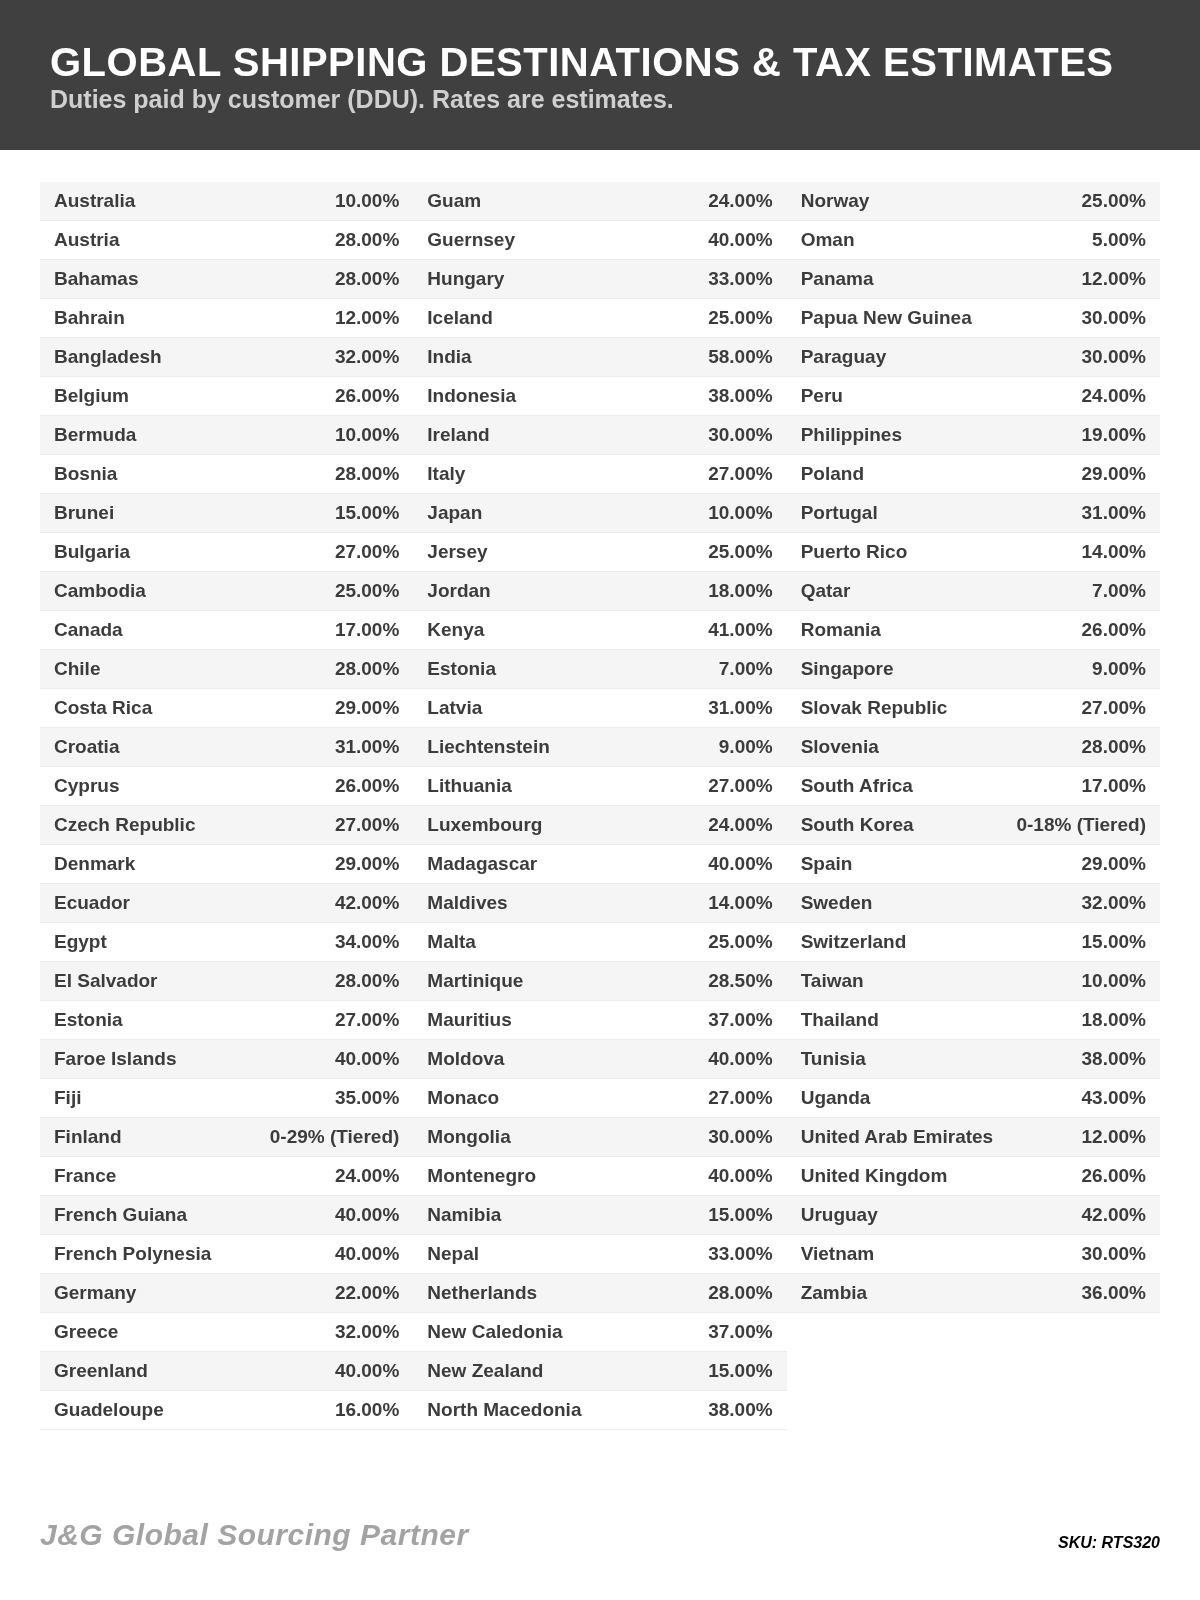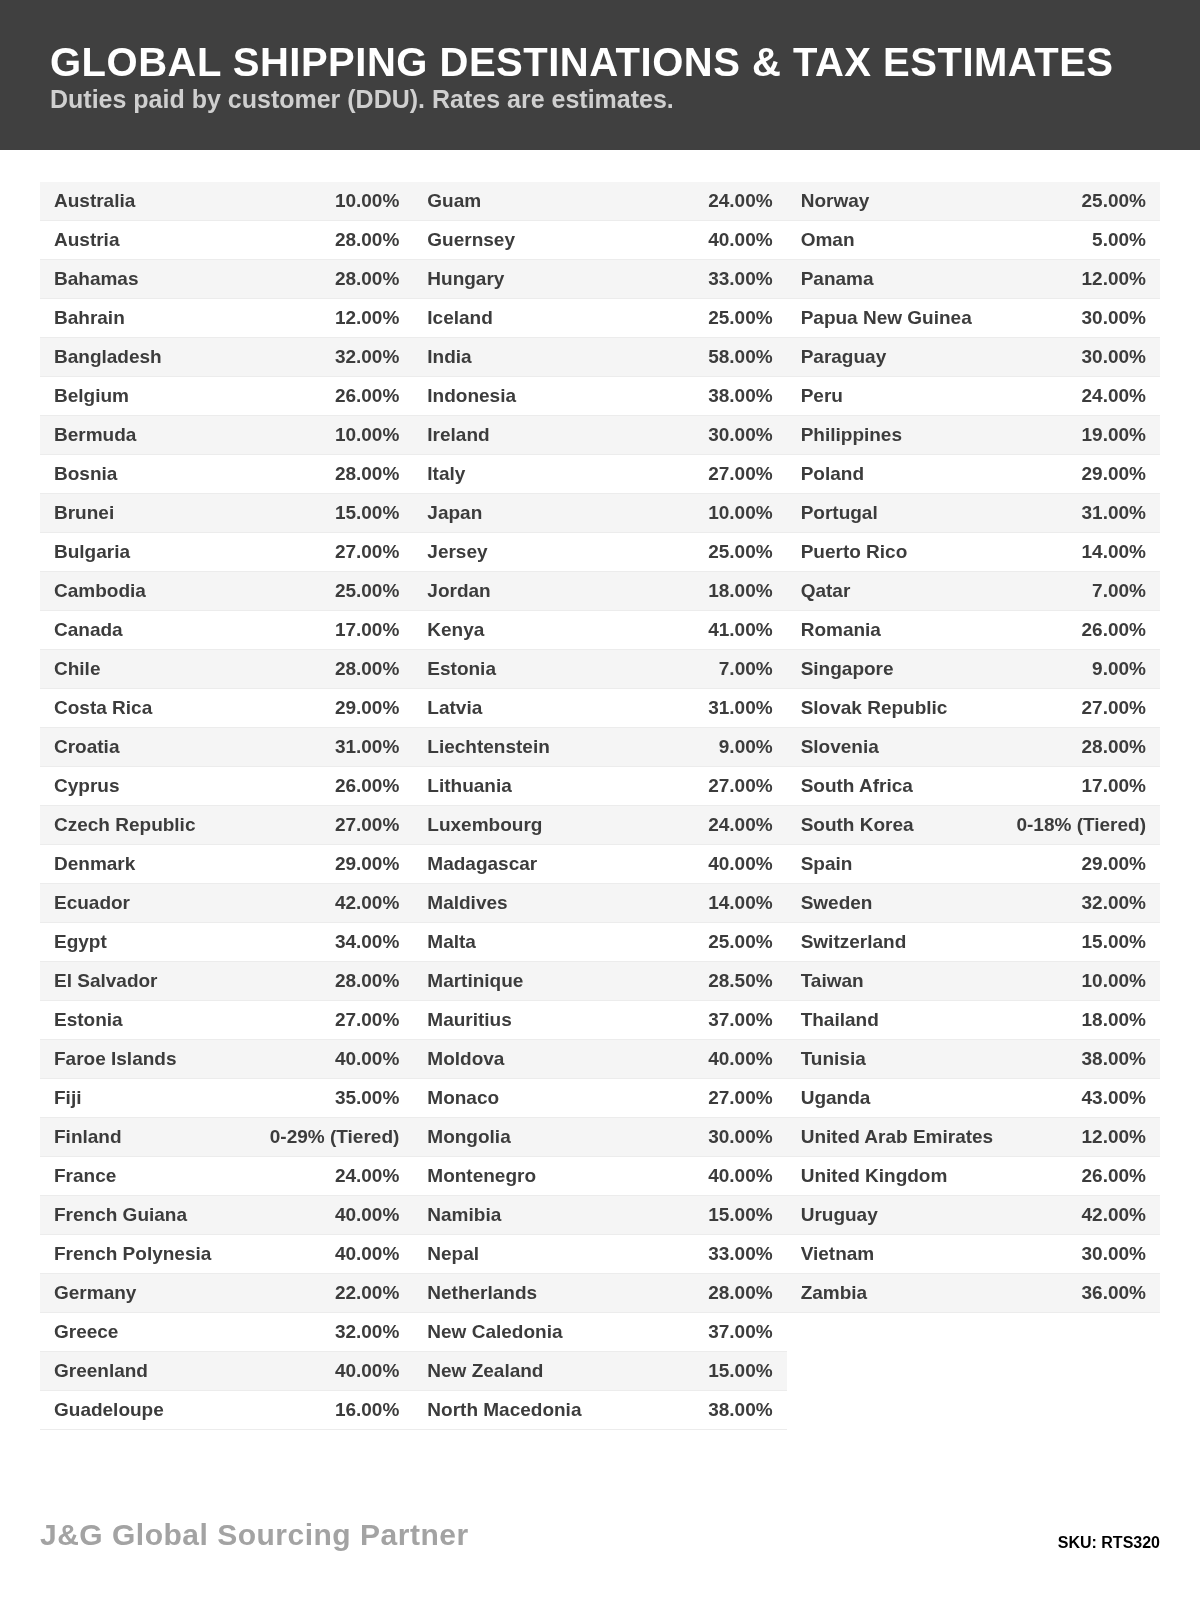--- a/index.html
+++ b/index.html
@@ -63,20 +63,21 @@
     text-align: right;
   }
   .footer {
     position: absolute;
     left: 40px;
     right: 40px;
     bottom: 48px;
     display: flex;
     justify-content: space-between;
     align-items: flex-end;
+    font-style: italic;
   }
   .footer .brand {
     color: #a3a3a3;
     font-size: 30px;
     font-weight: 800;
     letter-spacing: 0.5px;
   }
   .footer .sku {
     color: #000000;
     font-size: 16px;

